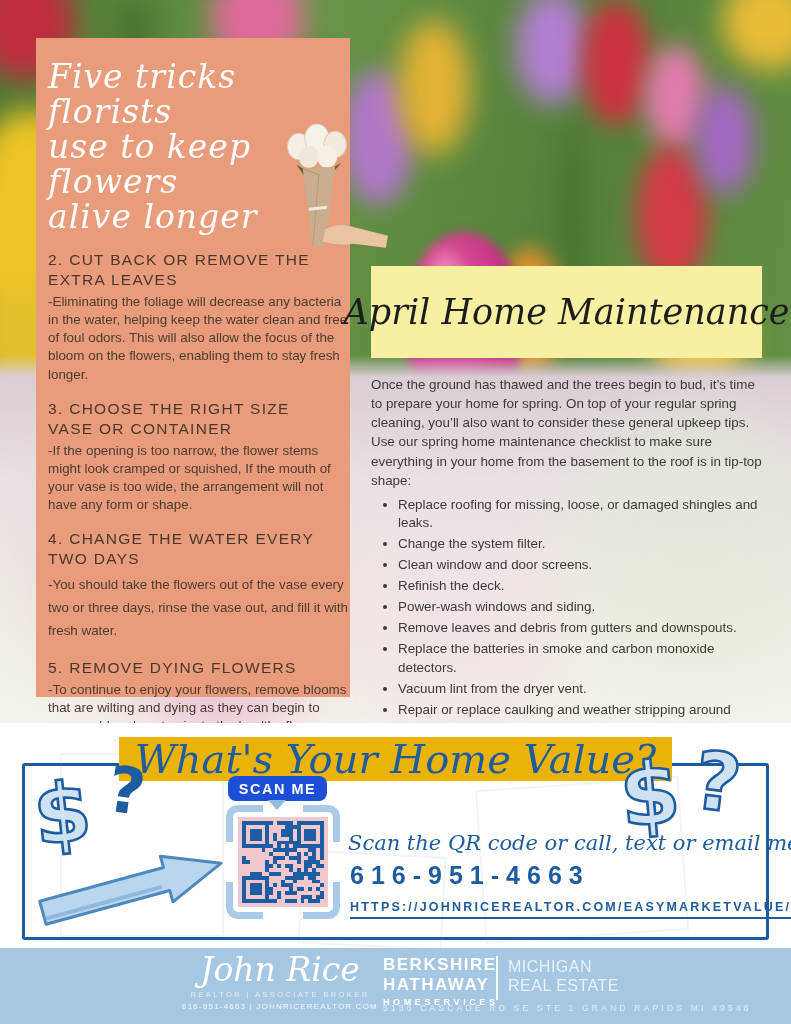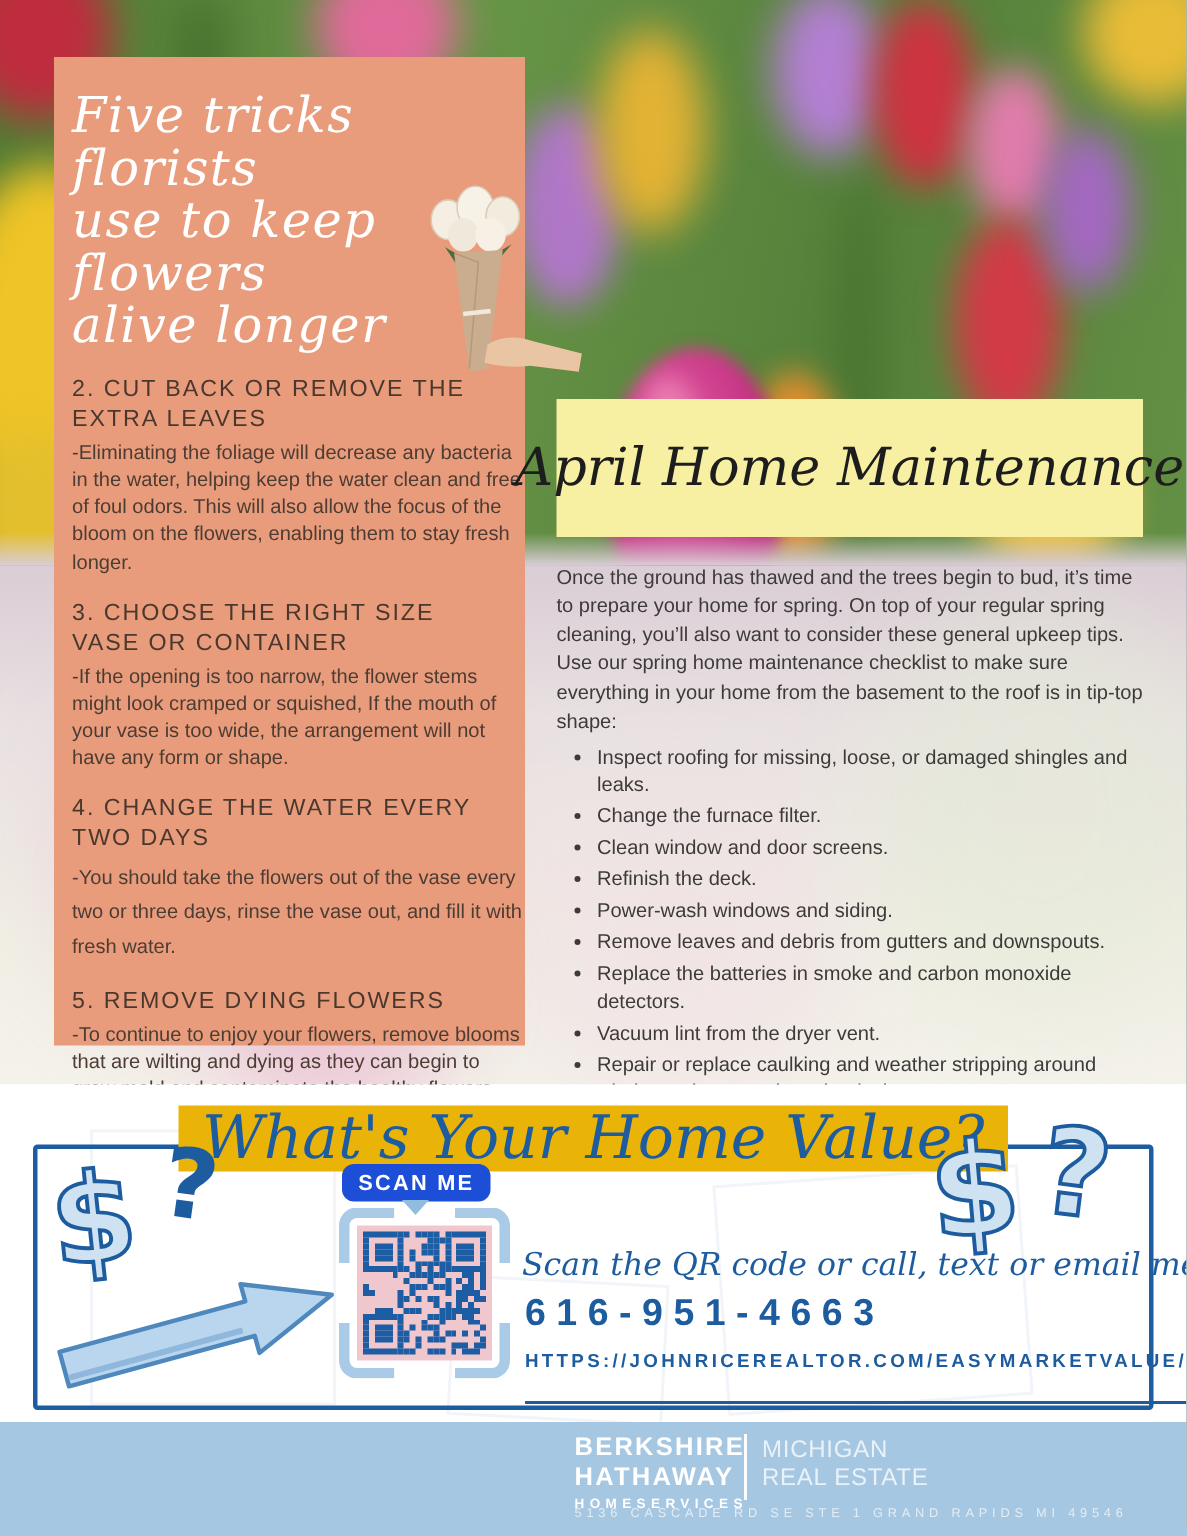--- a/index.html
+++ b/index.html
@@ -90,21 +90,21 @@
   .qc-br{right:0;bottom:0;border-left:none;border-top:none;border-radius:0 0 12px 0;}
   .qr{position:absolute;left:12px;top:12px;width:82px;height:82px;background:#f1c7ce;padding:4px;
     display:grid;grid-template-columns:repeat(21,1fr);grid-template-rows:repeat(21,1fr);}
   .qr i{display:block;}
   .qr i.m{background:#1d5da4;}
   .cta-script{position:absolute;left:348px;top:108px;font-family:"DejaVu Serif",serif;
     font-style:italic;font-size:21px;color:#1d5c9f;white-space:nowrap;z-index:2;}
   .phone{position:absolute;left:350px;top:138px;font-size:25px;font-weight:bold;color:#1d5c9f;
     letter-spacing:7px;z-index:2;}
   .url{position:absolute;left:350px;top:177px;font-size:12.5px;font-weight:bold;color:#1d5c9f;
-    letter-spacing:2.2px;border-bottom:2px solid #1d5c9f;padding-bottom:20px;text-decoration:none;z-index:2;}
+    letter-spacing:2.2px;border-bottom:2px solid #1d5c9f;padding-bottom:3px;text-decoration:none;z-index:2;}
   
   .footer{position:absolute;left:0;top:948px;width:791px;height:76px;background:#a6c7e2;color:#fff;}
   .agent{position:absolute;left:155px;top:4px;width:250px;text-align:center;}
   .agent-name{font-family:"DejaVu Serif",serif;font-style:italic;font-size:33px;line-height:1.1;}
   .agent-title{font-size:7.5px;letter-spacing:2.4px;color:#e2edf6;margin-top:2px;}
   .agent-contact{font-size:8px;letter-spacing:1.2px;color:#f3f8fc;margin-top:3px;}
   .brand{position:absolute;left:383px;top:7px;line-height:1;}
   .brand-big{font-size:17px;font-weight:bold;letter-spacing:1.5px;line-height:1.15;}
   .brand-sub{font-size:9px;font-weight:bold;letter-spacing:3.6px;margin-top:4px;text-align:right;}
   .footer-divider{position:absolute;left:496px;top:8px;width:2px;height:44px;background:#ffffff;opacity:.95;}
@@ -182,22 +182,22 @@
     </div>
   </aside>
 
   <div class="banner">
     <span>April Home Maintenance</span>
   </div>
 
   <section class="maint">
     <p class="intro">Once the ground has thawed and the trees begin to bud, it’s time to prepare your home for spring. On top of your regular spring cleaning, you’ll also want to consider these general upkeep tips. Use our spring home maintenance checklist to make sure everything in your home from the basement to the roof is in tip-top shape:</p>
     <ul>
-      <li>Inspect roofing for missing, loose, or damaged shingles and leaks.</li>
-      <li>Change the furnace filter.</li>
+      <li>Replace roofing for missing, loose, or damaged shingles and leaks.</li>
+      <li>Change the system filter.</li>
       <li>Clean window and door screens.</li>
       <li>Refinish the deck.</li>
       <li>Power-wash windows and siding.</li>
       <li>Remove leaves and debris from gutters and downspouts.</li>
       <li>Replace the batteries in smoke and carbon monoxide detectors.</li>
       <li>Vacuum lint from the dryer vent.</li>
       <li>Repair or replace caulking and weather stripping around windows, doors, and mechanicals.</li>
       <li>Remove the insulation from outdoor faucets and check sprinkler heads.</li>
       <li>Have air-conditioning system serviced.</li>
     </ul>
@@ -673,20 +673,25 @@
 
     <div class="sketch dollar-r">$</div>
     <div class="sketch question-r">?</div>
 
     <div class="cta-script">Scan the QR code or call, text or email me :)</div>
     <div class="phone">616-951-4663</div>
     <a class="url" href="#">HTTPS://JOHNRICEREALTOR.COM/EASYMARKETVALUE/</a>
   </section>
 
   <footer class="footer">
+    <div class="agent">
+      <div class="agent-name">John Rice</div>
+      <div class="agent-title">REALTOR | ASSOCIATE BROKER</div>
+      <div class="agent-contact">616-951-4663 | JOHNRICEREALTOR.COM</div>
+    </div>
     <div class="brand">
       <div class="brand-big">BERKSHIRE</div>
       <div class="brand-big">HATHAWAY</div>
       <div class="brand-sub">HOMESERVICES</div>
     </div>
     <div class="footer-divider"></div>
     <div class="region">
       <div>MICHIGAN</div>
       <div>REAL ESTATE</div>
     </div>

